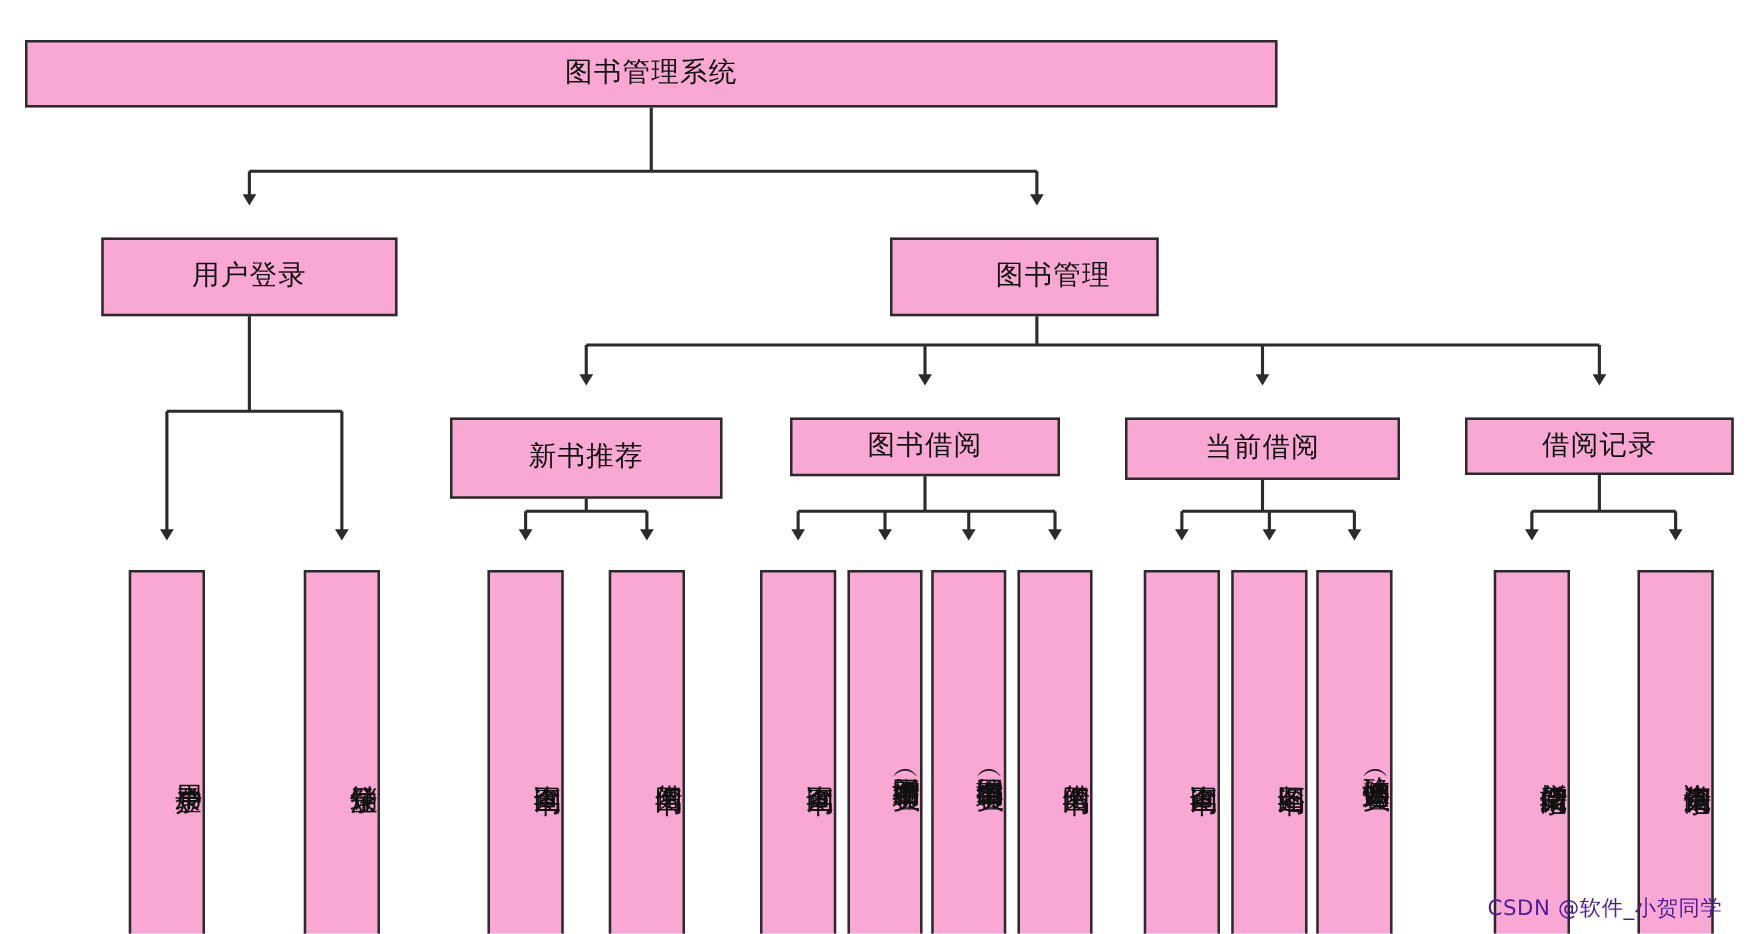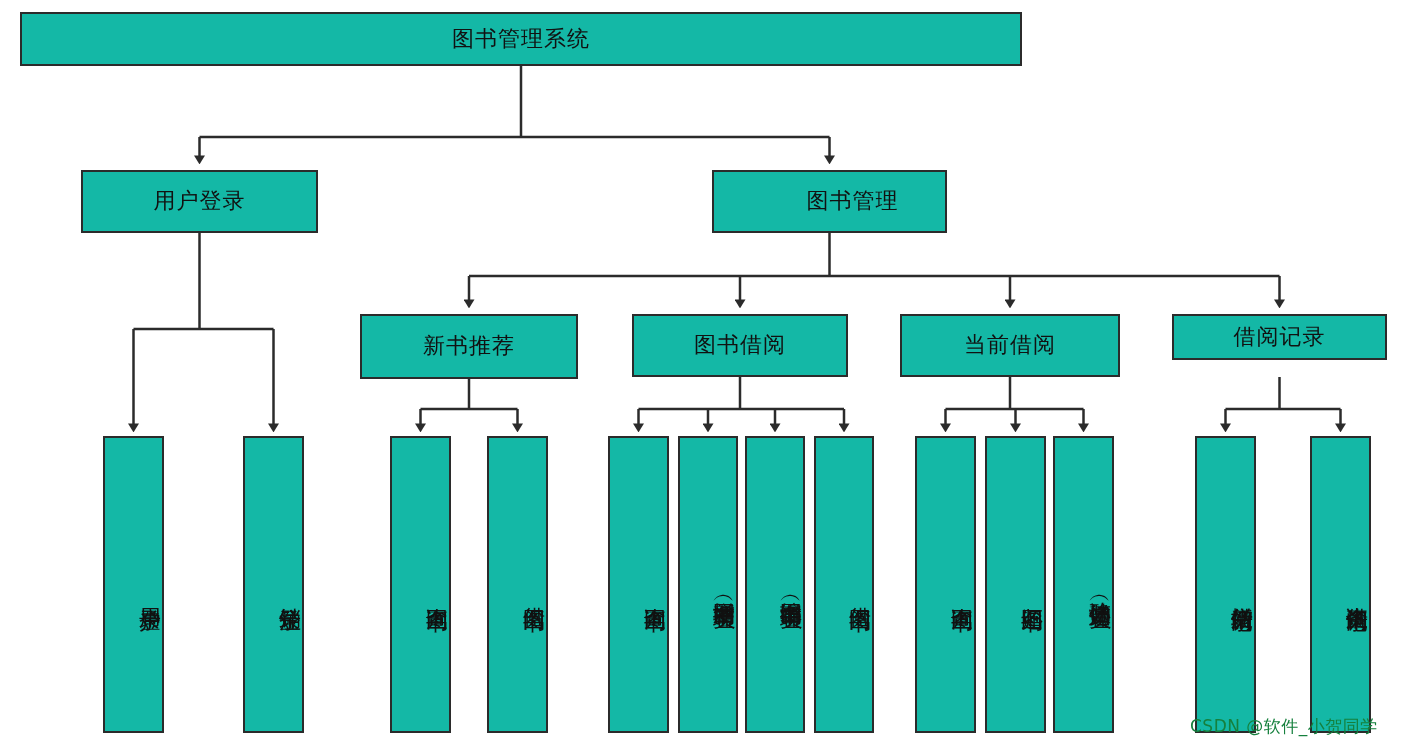--- a/index.html
+++ b/index.html
@@ -22,25 +22,26 @@
     left: 0;
     top: 0;
     width: 1405px;
     height: 747px;
     pointer-events: none;
   }
   .node {
     position: absolute;
     box-sizing: border-box;
     border: 2.5px solid #2b2b2b;
-    background: #14b8a6;
+    background: #f9a8d4;
     display: flex;
     align-items: center;
     justify-content: center;
     color: #111111;
+    margin-top: 20px;
   }
   .node.h {
     font-size: 22px;
     line-height: 1.2;
     letter-spacing: 1px;
   }
   .node.v {
     font-size: 22px;
     line-height: 1.05;
     letter-spacing: 1px;
@@ -49,21 +50,21 @@
     align-items: flex-start;
     justify-content: center;
     padding-top: 14px;
   }
   .node.v.tall {
     padding-top: 8px;
   }
   .watermark {
     position: absolute;
     font-size: 17px;
-    color: #15803d;
+    color: #4c1d95;
     white-space: nowrap;
     letter-spacing: 0.5px;
   }
 </style>
 </head>
 <body>
 
 <div id="canvas">
 
   <svg id="edges" viewBox="0 0 1405 747" xmlns="http://www.w3.org/2000/svg">
@@ -116,31 +117,31 @@
     </g>
   </svg>
 
   <div class="node h" style="left:20px; top:12px; width:1002px; height:54px;">
     <span>图书管理系统</span>
   </div>
 
   <div class="node h" style="left:81px; top:170px; width:237px; height:63px;">
     <span>用户登录</span>
   </div>
-  <div class="node h" style="left:712px; top:170px; width:235px; height:63px;padding-left:46px;">
+  <div class="node h" style="left:712px; top:170px; width:215px; height:63px;padding-left:46px;">
     <span>图书管理</span>
   </div>
 
   <div class="node h" style="left:360px; top:314px; width:218px; height:65px;">
     <span>新书推荐</span>
   </div>
-  <div class="node h" style="left:632px; top:314px; width:216px; height:63px;">
+  <div class="node h" style="left:632px; top:314px; width:216px; height:47px;">
     <span>图书借阅</span>
   </div>
-  <div class="node h" style="left:900px; top:314px; width:220px; height:63px;">
+  <div class="node h" style="left:900px; top:314px; width:220px; height:50px;">
     <span>当前借阅</span>
   </div>
   <div class="node h" style="left:1172px; top:314px; width:215px; height:46px;">
     <span>借阅记录</span>
   </div>
 
   <div class="node v" style="left:103px; top:436px; width:61px; height:297px;">
     <span>用户登录</span>
   </div>
   <div class="node v" style="left:243px; top:436px; width:61px; height:297px;">

